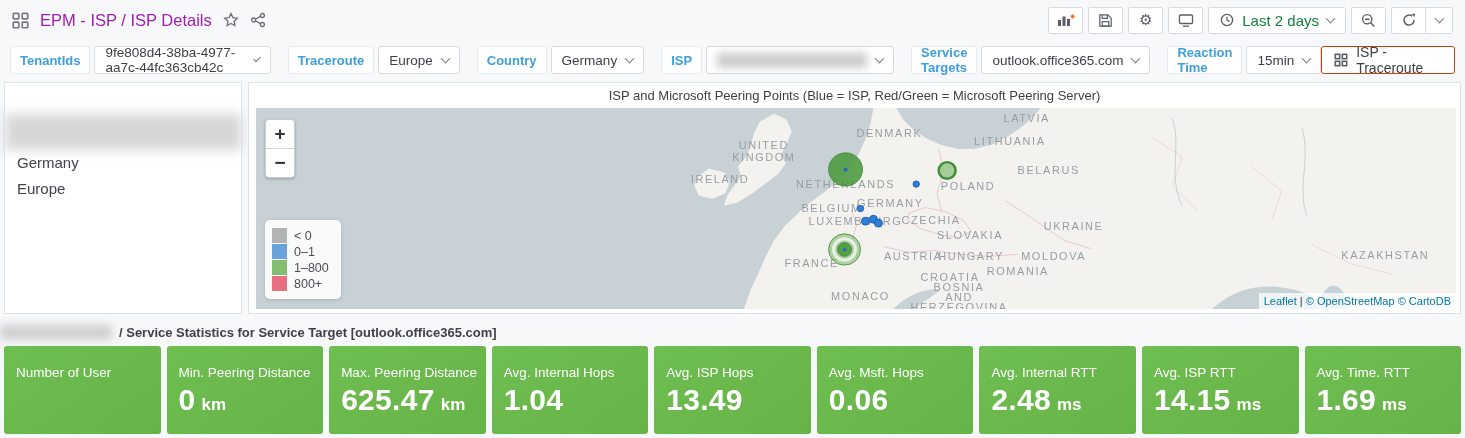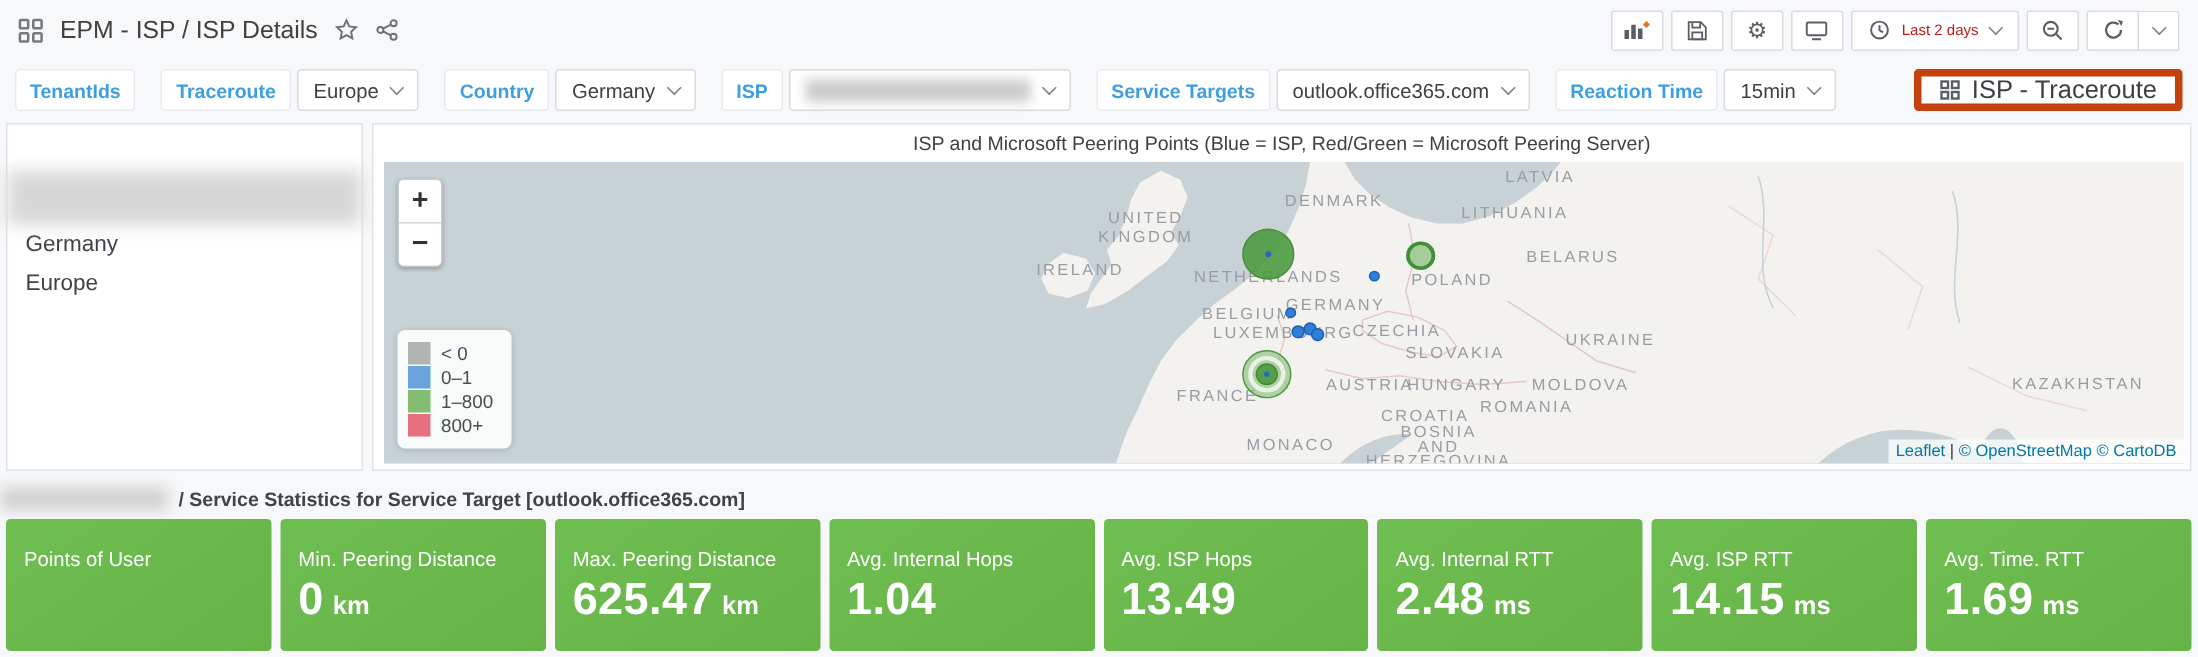--- a/index.html
+++ b/index.html
@@ -6,37 +6,37 @@
   body{
     width:1465px;height:438px;position:relative;overflow:hidden;
     background:#f7f8fa;color:#41444b;
     font-family:"Liberation Sans",sans-serif;
     -webkit-font-smoothing:antialiased;
   }
   svg{display:block}
   
   .topbar{position:absolute;top:0;left:0;right:0;height:40px;display:flex;align-items:center;justify-content:space-between;padding:0 12px;box-sizing:border-box}
   .tleft{display:flex;align-items:center;gap:11px}
-  .page-title{font-size:16.5px;font-weight:500;color:#404040}
+  .page-title{font-size:16.5px;font-weight:500;color:#a21caf}
   .tright{display:flex;align-items:center;gap:5px}
   .btn{display:inline-flex;align-items:center;justify-content:center;height:27px;min-width:35px;background:#fff;border:1px solid #d8dce1;border-radius:2px;color:#5a5e66;cursor:pointer;box-sizing:border-box}
-  .time-btn{padding:0 11px;gap:8px;font-size:10px;font-weight:500;color:#b91c1c;min-width:0}
+  .time-btn{padding:0 11px;gap:8px;font-size:15px;font-weight:500;color:#15803d;min-width:0}
   .btnpair{display:inline-flex}
   .btnpair .btn.left{border-radius:2px 0 0 2px}
   .btnpair .btn.right{border-left:none;border-radius:0 2px 2px 0;min-width:27px}
   .chev{display:inline-block;width:6px;height:6px;border-right:1.5px solid #7b8087;border-bottom:1.5px solid #7b8087;transform:translateY(-2px) rotate(45deg)}
   
   .filters{position:absolute;top:44px;left:0;right:0;height:30px;padding:0 10px;display:flex;align-items:flex-end;box-sizing:border-box}
   #filters-container{display:flex;align-items:center;gap:17px}
   .fpair{display:flex;align-items:center;gap:4px}
   .flabel{height:28px;display:flex;align-items:center;padding:0 9px;background:#fff;border:1px solid #e7ebf0;border-radius:3px;color:#3e9fdf;font-size:13px;font-weight:600;box-sizing:border-box}
   .fvalue{height:28px;display:flex;align-items:center;padding:0 10px;background:#fff;border:1px solid #d8dce1;border-radius:3px;font-size:13.5px;font-weight:500;color:#3c3f44;cursor:pointer;box-sizing:border-box}
   .fvalue .chev{margin-left:9px}
   .blurline{width:150px;height:15px;background:#cbcbcb;border-radius:2px;filter:blur(4px)}
-  .traceroute{margin-left:auto;height:28px;display:flex;align-items:center;gap:8px;padding:0 12px;background:#fff;border:5px solid #c2410c;border-radius:3px;font-size:17px;font-weight:500;color:#3c3f44;cursor:pointer;box-sizing:border-box}
+  .traceroute{margin-left:auto;height:28px;display:flex;align-items:center;gap:8px;padding:0 12px;background:#fff;border:1px solid #c2410c;border-radius:3px;font-size:14px;font-weight:500;color:#3c3f44;cursor:pointer;box-sizing:border-box}
   
   .main{position:absolute;top:82px;left:0;right:0;height:236px}
   .leftpanel{position:absolute;left:4px;top:0;width:238px;height:232px;background:#fff;border:1px solid #dde3ea;box-sizing:border-box}
   .leftblur{margin-top:31px;height:36px;background:#d6d6d6;filter:blur(6px)}
   .leftitem{font-size:15px;color:#3f4247;padding:2px 12px;line-height:22px}
   .mappanel{position:absolute;left:248px;top:0;right:4px;height:232px;background:#fff;border:1px solid #dde3ea;box-sizing:border-box}
   .maptitle{height:25px;display:flex;align-items:center;justify-content:center;font-size:13px;font-weight:500;color:#404040}
   .mapwrap{position:absolute;top:25px;left:7px;right:4px;bottom:4px;overflow:hidden;background:#c8d1d5}
   .mapwrap>svg{width:100%;height:100%}
   .clabel{fill:#989da3;font-size:11px;font-weight:500;letter-spacing:1.6px;text-anchor:middle;font-family:"Liberation Sans",sans-serif}
@@ -137,20 +137,24 @@
         <span class="chev"></span>
       </div>
     </div>
   </div>
 </div>
 
 <div class="filters">
   <div id="filters-container">
       <div class="fpair">
         <div class="flabel">TenantIds</div>
+        <div class="fvalue">
+          <span>9fe808d4-38ba-4977-aa7c-44fc363cb42c</span>
+          <span class="chev"></span>
+        </div>
       </div>
       <div class="fpair">
         <div class="flabel">Traceroute</div>
         <div class="fvalue">
           <span>Europe</span>
           <span class="chev"></span>
         </div>
       </div>
       <div class="fpair">
         <div class="flabel">Country</div>
@@ -324,21 +328,21 @@
     </div>
   </div>
 </div>
 
 <div class="statsheader">
   <span class="blurbox"></span>
   <span>/ Service Statistics for Service Target [outlook.office365.com]</span>
 </div>
 <div class="stats" id="stats-grid">
     <div class="stat">
-      <div class="stat-label">Points of User</div>
+      <div class="stat-label">Number of User</div>
     </div>
     <div class="stat">
       <div class="stat-label">Min. Peering Distance</div>
       <div class="stat-value">
         <span class="num">0</span>
         <span class="unit">km</span>
       </div>
     </div>
     <div class="stat">
       <div class="stat-label">Max. Peering Distance</div>
@@ -353,20 +357,26 @@
         <span class="num">1.04</span>
       </div>
     </div>
     <div class="stat">
       <div class="stat-label">Avg. ISP Hops</div>
       <div class="stat-value">
         <span class="num">13.49</span>
       </div>
     </div>
     <div class="stat">
+      <div class="stat-label">Avg. Msft. Hops</div>
+      <div class="stat-value">
+        <span class="num">0.06</span>
+      </div>
+    </div>
+    <div class="stat">
       <div class="stat-label">Avg. Internal RTT</div>
       <div class="stat-value">
         <span class="num">2.48</span>
         <span class="unit">ms</span>
       </div>
     </div>
     <div class="stat">
       <div class="stat-label">Avg. ISP RTT</div>
       <div class="stat-value">
         <span class="num">14.15</span>

